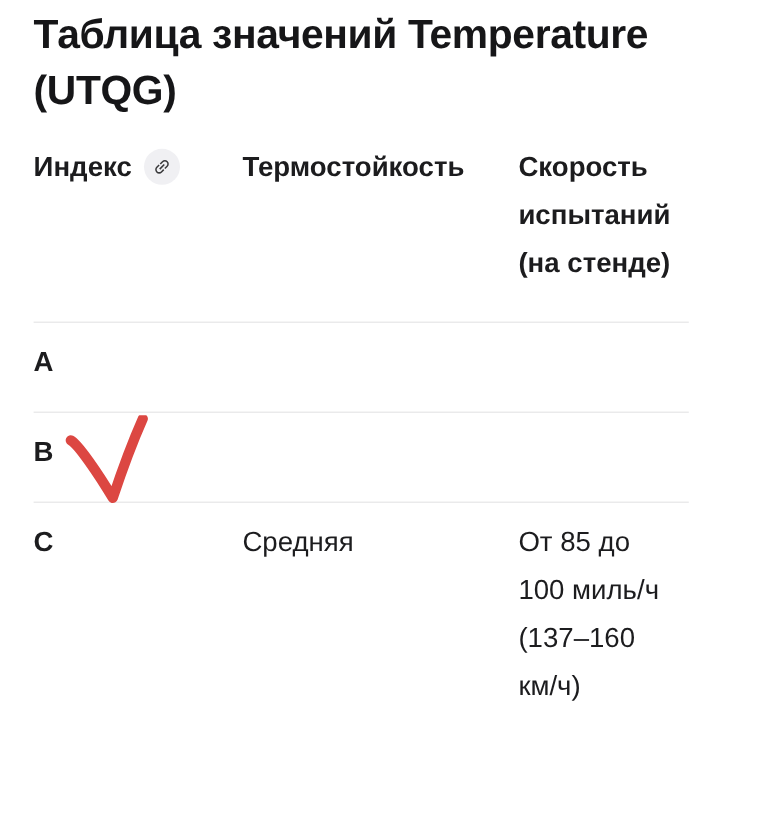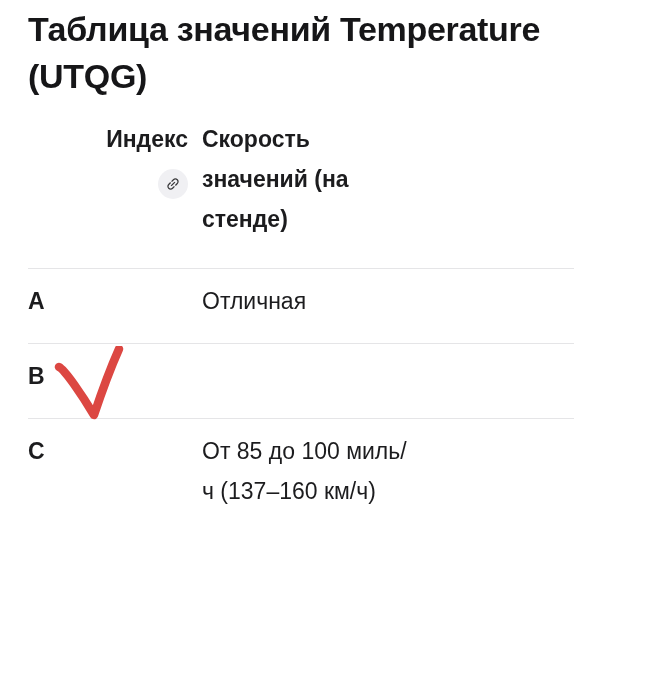--- a/index.html
+++ b/index.html
@@ -38,21 +38,21 @@
   .trow.bordered { border-bottom: 1px solid #e5e5e7; }
   .cell {
     font-size: 23px;
     line-height: 40px;
     font-weight: 400;
     padding-right: 14px;
   }
   .head .cell { font-weight: 700; padding-bottom: 7px; }
   .head { padding-top: 0; }
   .index-cell { font-weight: 700; }
-  .header-index { display: flex; align-items: flex-end; gap: 10px; flex-direction: column; }
+  .header-index { display: flex; align-items: center; gap: 10px; }
   .icon-circle {
     width: 30px;
     height: 30px;
     min-width: 30px;
     border-radius: 50%;
     background: #f0f0f3;
     display: inline-flex;
     align-items: center;
     justify-content: center;
     cursor: pointer;
@@ -81,36 +81,37 @@
       <div class="cell header-index">
         <span>Индекс</span>
         <button class="icon-circle">
           <span>
             <svg width="16" height="16" viewBox="0 0 24 24" style="transform: rotate(-45deg);">
               <path d="M7 17c-2.76 0-5-2.24-5-5s2.24-5 5-5h4v1.9H7c-1.71 0-3.1 1.39-3.1 3.1s1.39 3.1 3.1 3.1h4V17H7zM8 13h8v-2H8v2zm9 4h-4v-1.9h4c1.71 0 3.1-1.39 3.1-3.1s-1.39-3.1-3.1-3.1h-4V7h4c2.76 0 5 2.24 5 5s-2.24 5-5 5z" fill="#3a3a3c"></path>
             </svg>
           </span>
         </button>
       </div>
-      <div class="cell">Скорость значений (на стенде)</div>
+      <div class="cell">Термостойкость</div>
+      <div class="cell">Скорость испытаний (на стенде)</div>
     </div>
 
     <div class="trow bordered">
       <div class="cell index-cell">A</div>
-      <div class="cell">Отличная</div>
     </div>
 
     <div class="trow bordered">
       <div class="cell index-cell">B</div>
       <span class="check-annotation">
         <svg width="72" height="78" viewBox="0 0 72 78" fill="none">
           <path d="M6 21 C 12 24 29 49 41 69 C 48 48 58 21 66 3" stroke="#dc4742" stroke-width="8.5" stroke-linecap="round" stroke-linejoin="round" fill="none"></path>
         </svg>
       </span>
     </div>
 
     <div class="trow last">
       <div class="cell index-cell">C</div>
+      <div class="cell">Средняя</div>
       <div class="cell">От 85 до 100 миль/ч (137–160 км/ч)</div>
     </div>
 
   </div>
 </div>
 
 </body></html>

